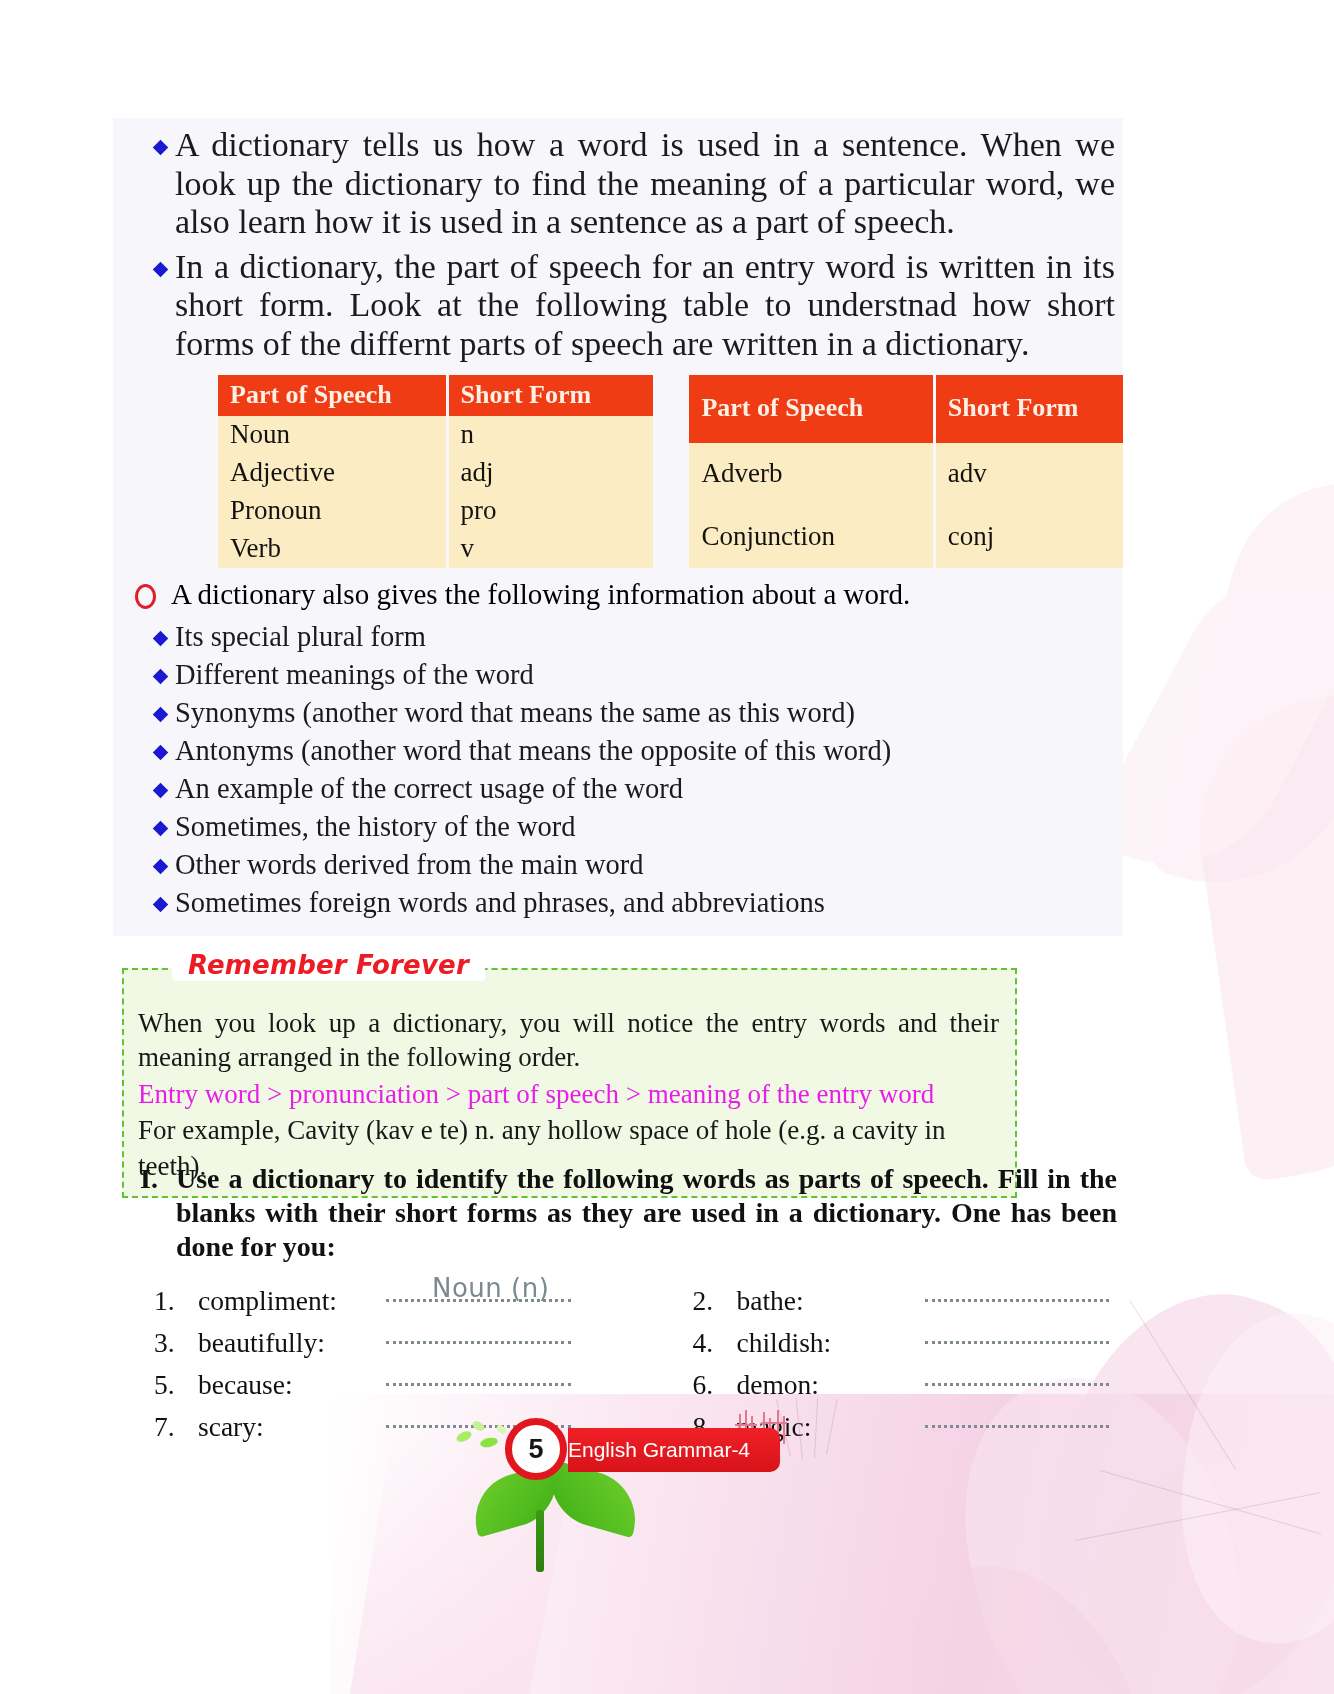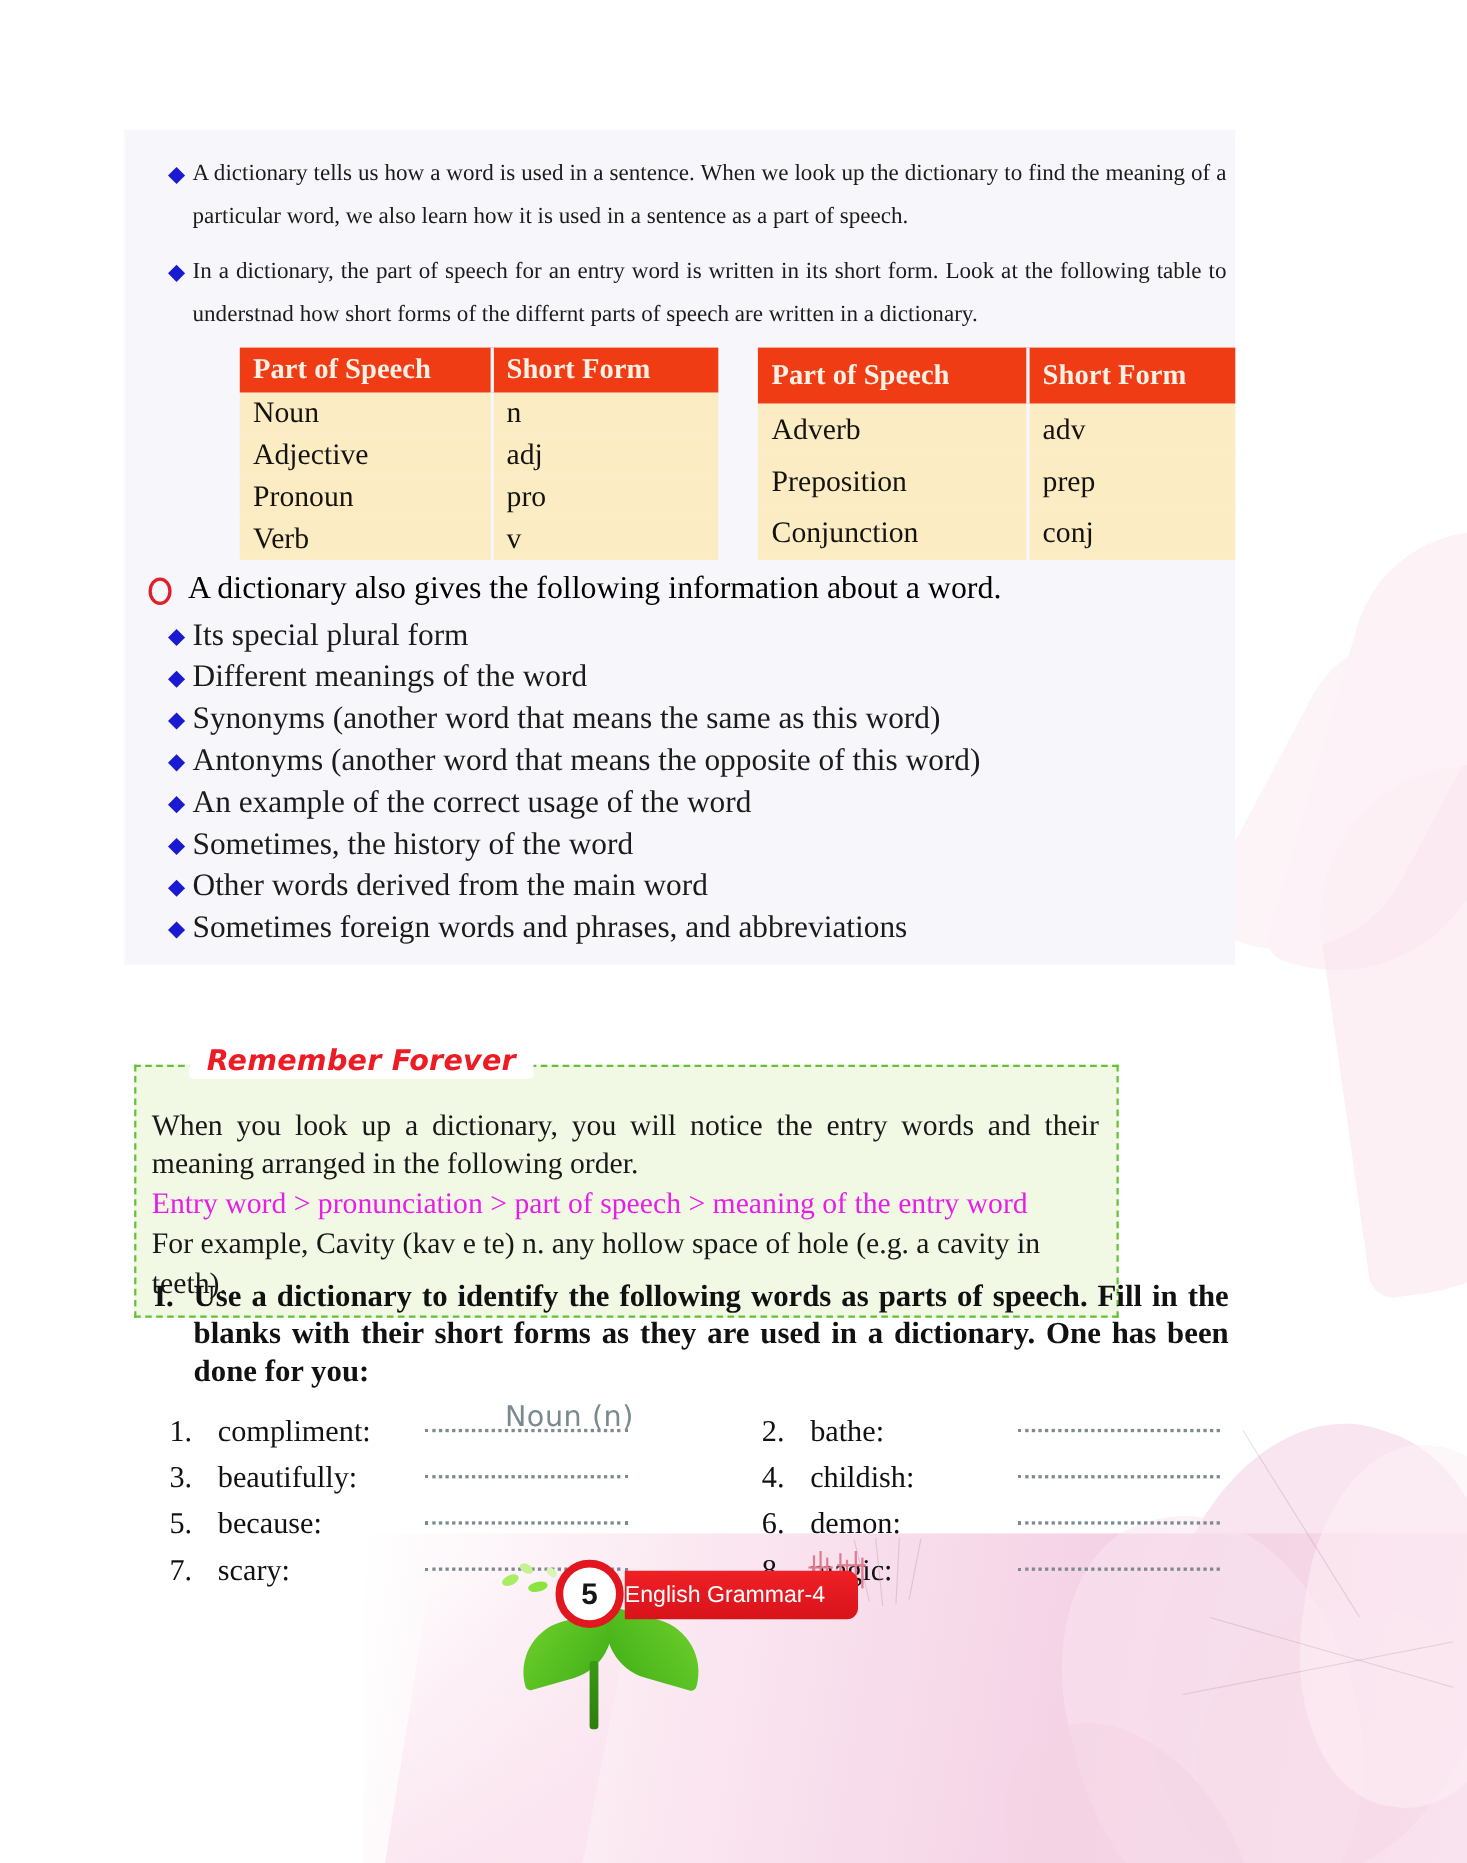--- a/index.html
+++ b/index.html
@@ -42,22 +42,22 @@
 
   .content-block{
     position:absolute;left:113px;top:118px;width:1010px;
     background:#f7f6fb;
     padding:8px 0 14px 0;
   }
 
   ul.bul{list-style:none;margin:0;padding:0;}
   li.bul-li{
     position:relative;padding-left:62px;
-    font-size:21px;line-height:38.5px;color:#1b1b1b;
-    text-align:justify;margin:12px 0 6px 0;
+    font-size:34px;line-height:38.5px;color:#1b1b1b;
+    text-align:justify;margin:0 0 6px 0;
   }
   li.bul-li .dia{
     position:absolute;left:42px;top:16px;width:11px;height:11px;
     background:#1a1ad1;transform:rotate(45deg);
   }
   li.bul-li.tight{margin-bottom:0;}
 
   .intro-li{padding-right:8px;}
 
   
@@ -131,21 +131,20 @@
   }
   .ex-blank .dots{
     position:absolute;left:0;right:8px;bottom:8px;
     border-bottom:3px dotted #7e8a8f;
   }
   .ex-answer{
     position:absolute;left:46px;bottom:7px;
     font-size:26px;color:#7b8a8f;
     font-family:"DejaVu Sans",sans-serif;
     letter-spacing:.5px;
-    margin-left:27px;
   }
 
   
   .footer{position:absolute;left:0;top:1398px;width:1334px;height:180px;z-index:5;}
   .leaf-l,.leaf-r{position:absolute;background:#57c223;}
   .leaf-l{width:92px;height:52px;left:470px;top:76px;
     border-radius:60px 6px 60px 6px;transform:rotate(-16deg);
     background:linear-gradient(140deg,#6fd02c,#3fae17);}
   .leaf-r{width:96px;height:54px;left:545px;top:74px;
     border-radius:6px 60px 6px 60px;transform:rotate(16deg);
@@ -242,24 +241,20 @@
         <tbody>
             <tr>
           <th class="c1">Part of Speech</th>
           <th class="c2">Short Form</th>
         </tr>
         <tr>
           <td>Adverb</td>
           <td>adv</td>
         </tr>
         <tr>
-          <td>Preposition</td>
-          <td>prep</td>
-        </tr>
-        <tr>
           <td>Conjunction</td>
           <td>conj</td>
         </tr>
       </tbody>
         </table>
     </div>
 
     <div class="cyan-line">
       <span class="ring"></span>
       <span>A dictionary also gives the following information about a word.</span>

